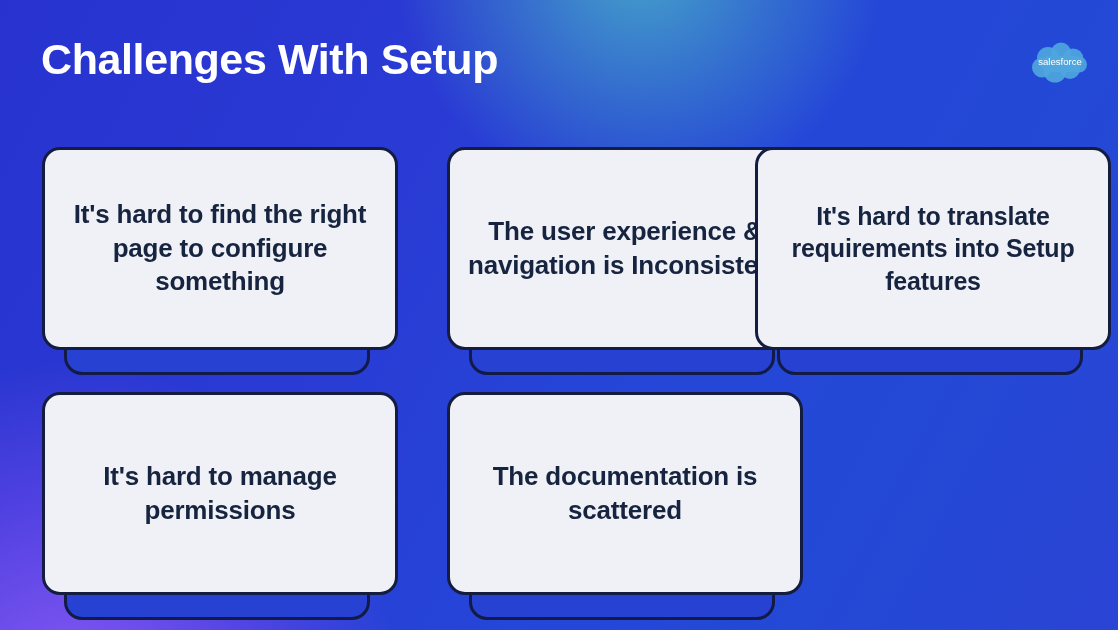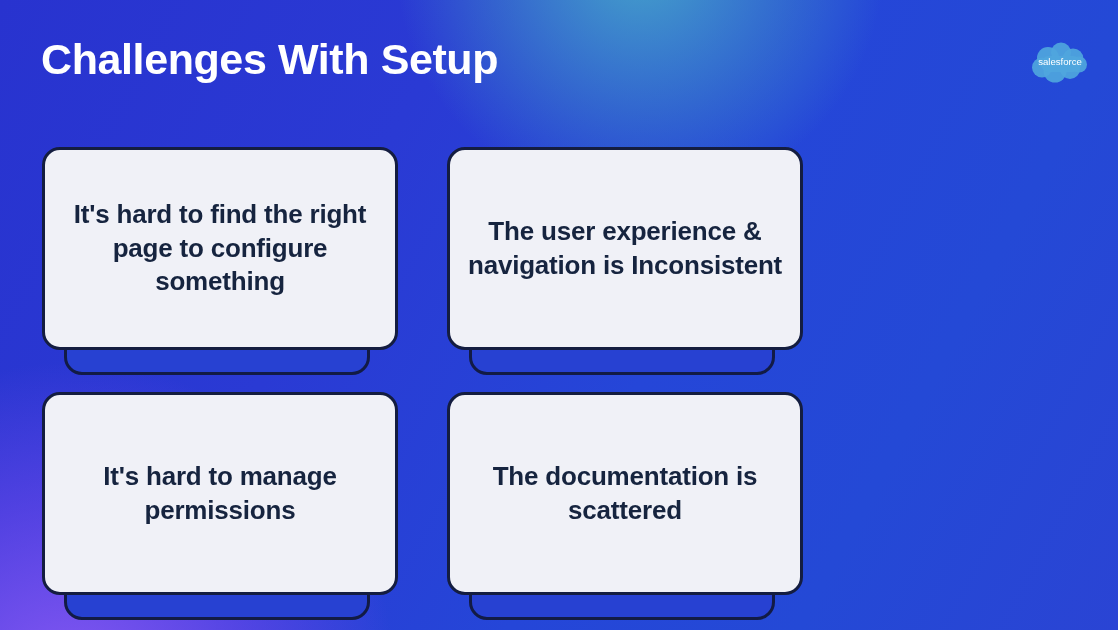--- a/index.html
+++ b/index.html
@@ -117,20 +117,26 @@
       </div>
     </div>
 
     <div class="cardwrap r1 c2">
       <div class="shadow-card"></div>
       <div class="face-card">
         <div class="card-text">The user experience &amp; navigation is Inconsistent</div>
       </div>
     </div>
 
+    <div class="cardwrap r1 c3">
+      <div class="shadow-card"></div>
+      <div class="face-card">
+        <div class="card-text tight">It's hard to translate requirements into Setup features</div>
+      </div>
+    </div>
 
     <div class="cardwrap r2 c1">
       <div class="shadow-card"></div>
       <div class="face-card">
         <div class="card-text">It's hard to manage permissions</div>
       </div>
     </div>
 
     <div class="cardwrap r2 c2">
       <div class="shadow-card"></div>

